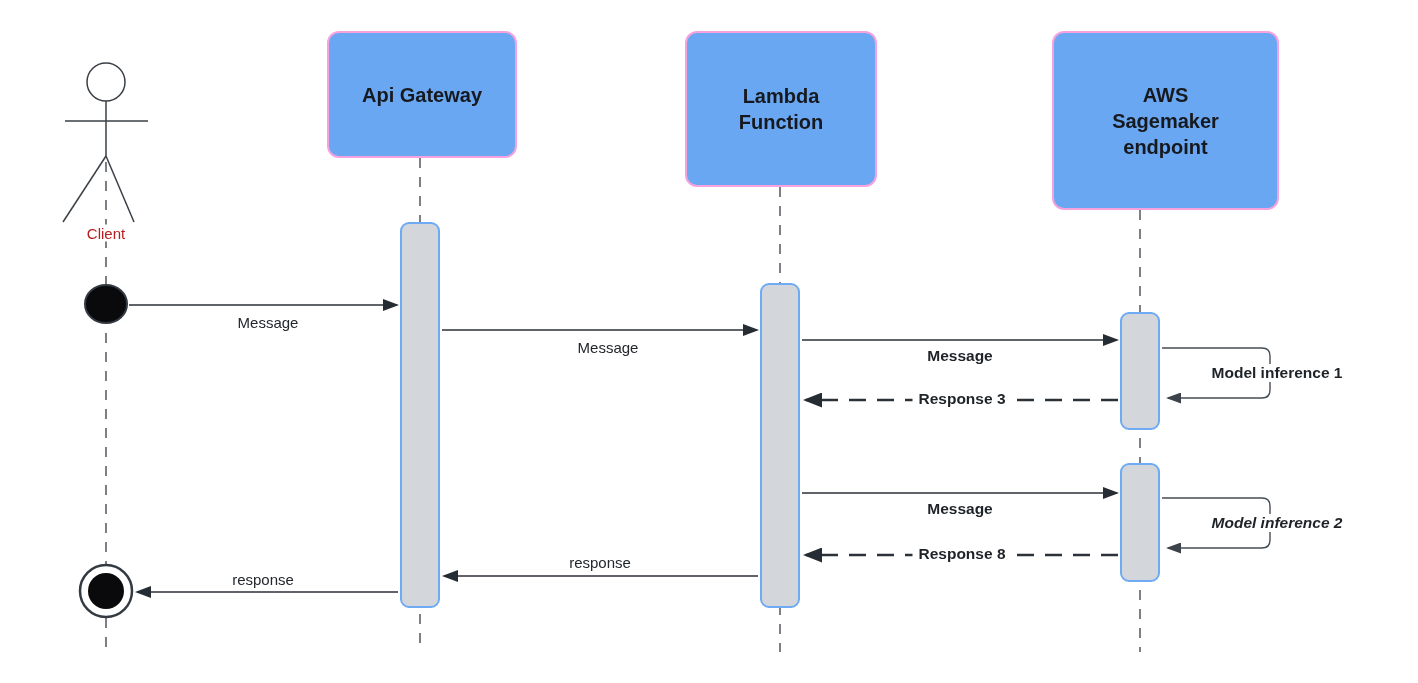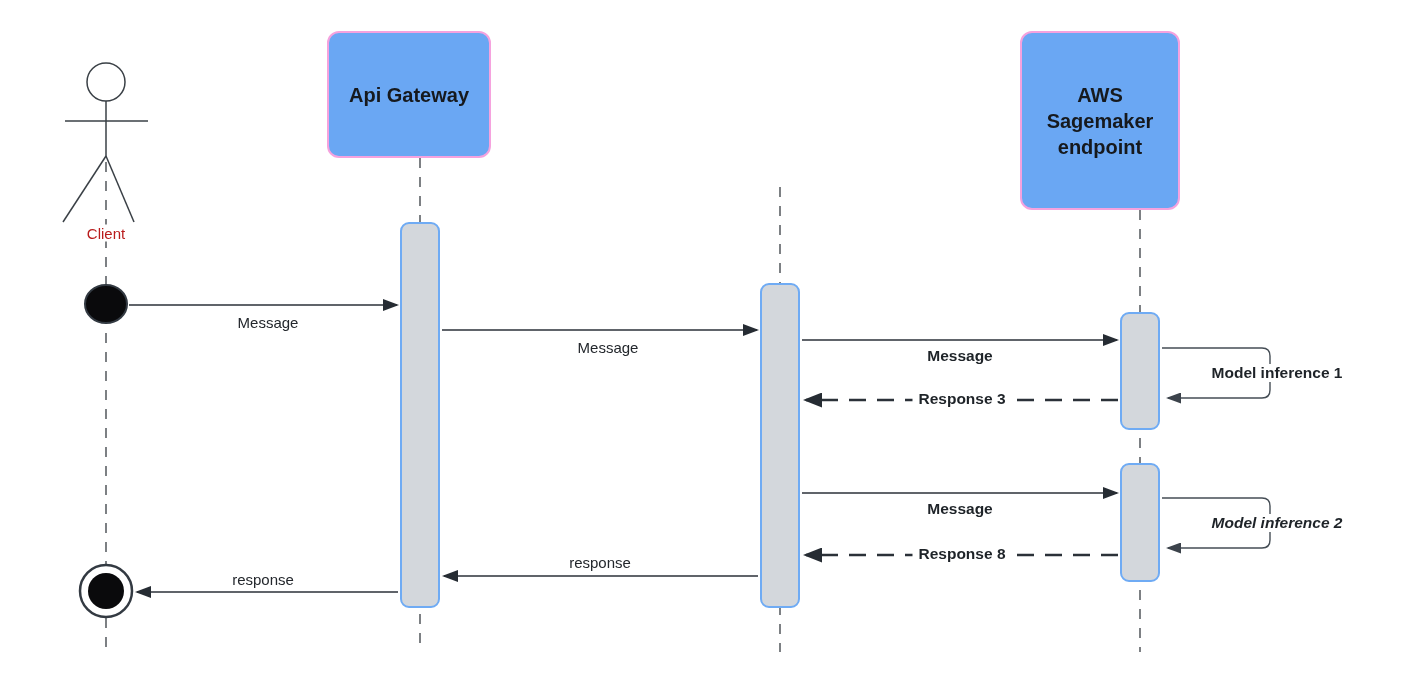--- a/index.html
+++ b/index.html
@@ -101,24 +101,27 @@
     <line class="arrow" x1="758" y1="576" x2="444" y2="576" marker-end="url(#mArrow)"></line>
     <line class="arrow" x1="398" y1="592" x2="137" y2="592" marker-end="url(#mArrow)"></line>
 
     <ellipse class="node-start" cx="106" cy="304" rx="21" ry="19"></ellipse>
     <g>
       <circle class="node-end-outer" cx="106" cy="591" r="26"></circle>
       <circle class="node-end-inner" cx="106" cy="591" r="18"></circle>
     </g>
   </svg>
 
-  <div class="participant p1" style="left:327px;top:31px;width:164px;height:127px;">
+  <div class="participant p1" style="left:327px;top:31px;width:190px;height:127px;">
     <span class="plabel">Api Gateway</span>
   </div>
-  <div class="participant p3" style="left:1020px;top:31px;width:160px;height:179px;">
+  <div class="participant p2" style="left:685px;top:31px;width:192px;height:156px;">
+    <span class="plabel">Lambda Function</span>
+  </div>
+  <div class="participant p3" style="left:1052px;top:31px;width:227px;height:179px;">
     <span class="plabel">AWS Sagemaker endpoint</span>
   </div>
 
   <div class="actor-label" style="left:106px;top:233px;">Client</div>
 
   <div class="msg-label" style="left:268px;top:322px;">Message</div>
   <div class="msg-label" style="left:608px;top:347px;">Message</div>
   <div class="msg-label bold" style="left:960px;top:356px;">Message</div>
   <div class="msg-label bold bg" style="left:962px;top:399px;">Response 3</div>
   <div class="msg-label bold bg" style="left:1277px;top:373px;">Model inference 1</div>

